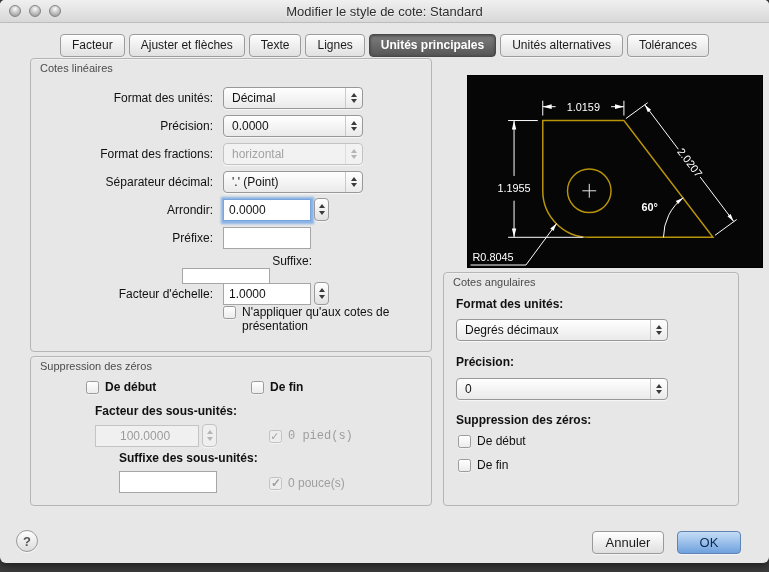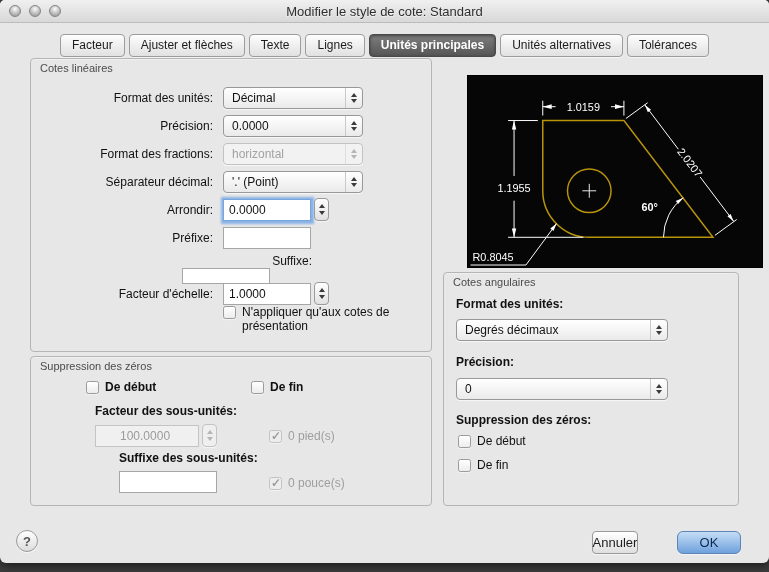--- a/index.html
+++ b/index.html
@@ -226,21 +226,21 @@
 
     <span class="blabel" style="left:64px; top:47px;">Facteur des sous-unités:</span>
 
     <div style="position:absolute; left:64px; top:67px; display:flex; align-items:center;">
       <input class="tinput disabled" style="width: 104px;" value="100.0000">
       <span class="stepper disabled">
           <i class="st-up"></i>
           <i class="st-dn"></i>
         </span>
     </div>
-    <label class="cb checked disabled" style="left:238px; top:72px;">
+    <label class="cb checked disabled" style="left:238px; top:72px;font-family:Liberation Mono, monospace;">
       <span class="box"></span>
       <span class="cb-label">0 pied(s)</span>
     </label>
 
     <span class="blabel" style="left:88px; top:94px;">Suffixe des sous-unités:</span>
 
     <input class="tinput" style="position: absolute; left: 88px; top: 114px; width: 98px;" value="">
     <label class="cb checked disabled" style="left:238px; top:119px;">
       <span class="box"></span>
       <span class="cb-label">0 pouce(s)</span>
@@ -315,16 +315,16 @@
       <span class="box"></span>
       <span class="cb-label">De début</span>
     </label>
     <label class="cb" style="left:14px; top:185px;">
       <span class="box"></span>
       <span class="cb-label">De fin</span>
     </label>
   </div>
 
   <div class="help">?</div>
-  <div class="btn" style="left:592px; width:46px;">Annuler</div>
-  <div class="btn default" style="left:677px; width:64px;border-radius:6px;">OK</div>
+  <div class="btn" style="left:592px; width:72px;">Annuler</div>
+  <div class="btn default" style="left:677px; width:64px;">OK</div>
 
 </div>
 
 </body></html>

